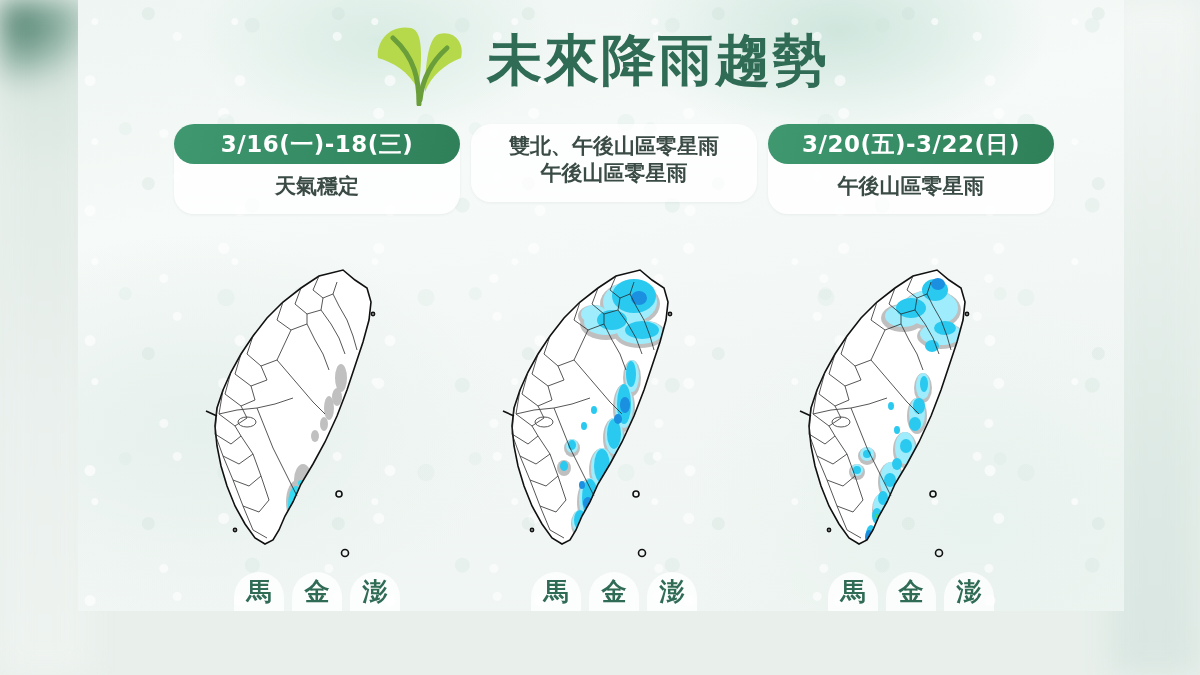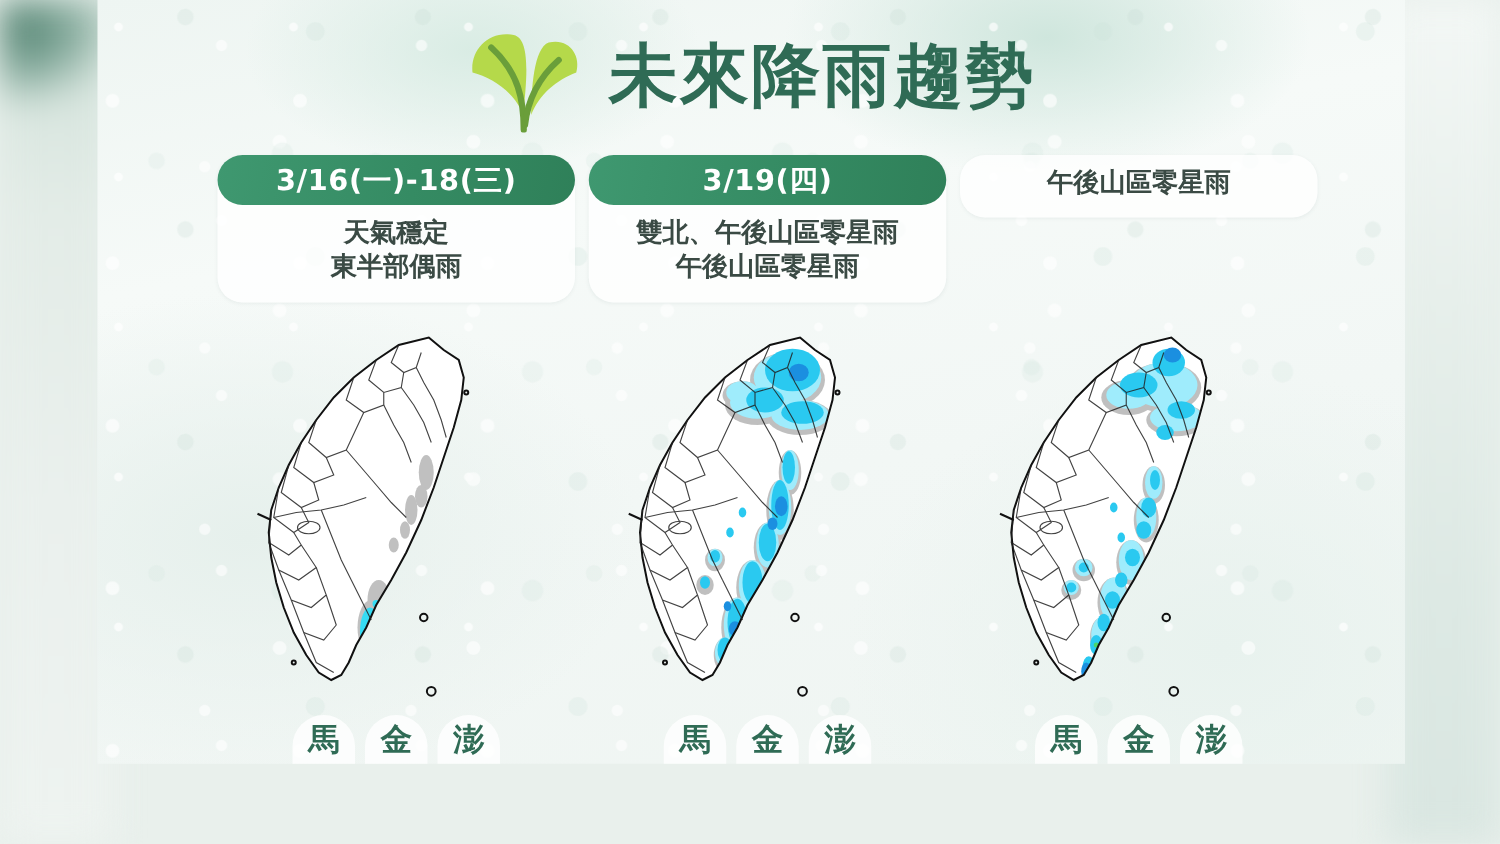--- a/index.html
+++ b/index.html
@@ -144,37 +144,36 @@
     <div class="title">未來降雨趨勢</div>
   </div>
 
   <div class="panels">
 
     <div class="panel">
       <div class="card">
         <div class="pill">3/16(一)-18(三)</div>
         <div class="desc">
           <span class="line">天氣穩定</span>
-          <span class="line">東半部偶雨</span>
         </div>
       </div>
     </div>
 
     <div class="panel">
       <div class="card">
-        <div class="pill">3/19(四)</div>
         <div class="desc">
           <span class="line">雙北、午後山區零星雨</span>
           <span class="line">午後山區零星雨</span>
         </div>
       </div>
     </div>
 
     <div class="panel">
       <div class="card">
+        <div class="pill">3/20(五)-3/22(日)</div>
         <div class="desc">
           <span class="line">午後山區零星雨</span>
         </div>
       </div>
     </div>
   </div>
 
   <div class="maps">
 
     <div class="map-slot">

